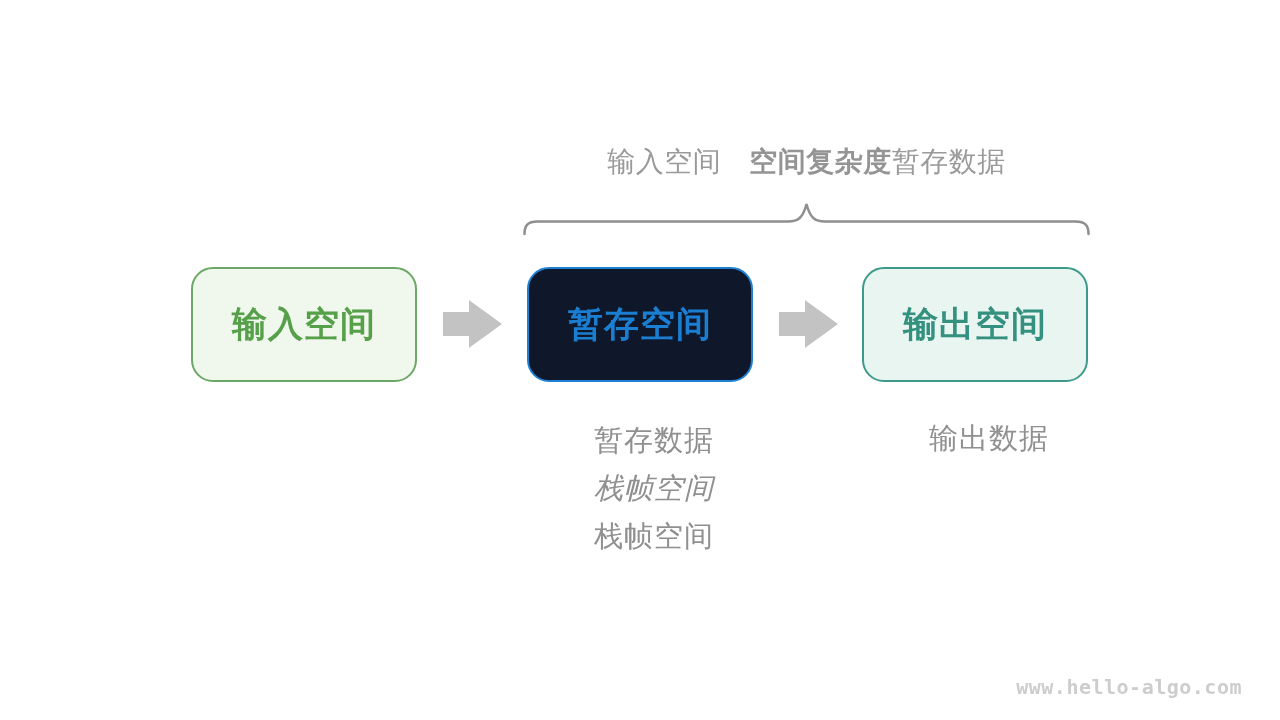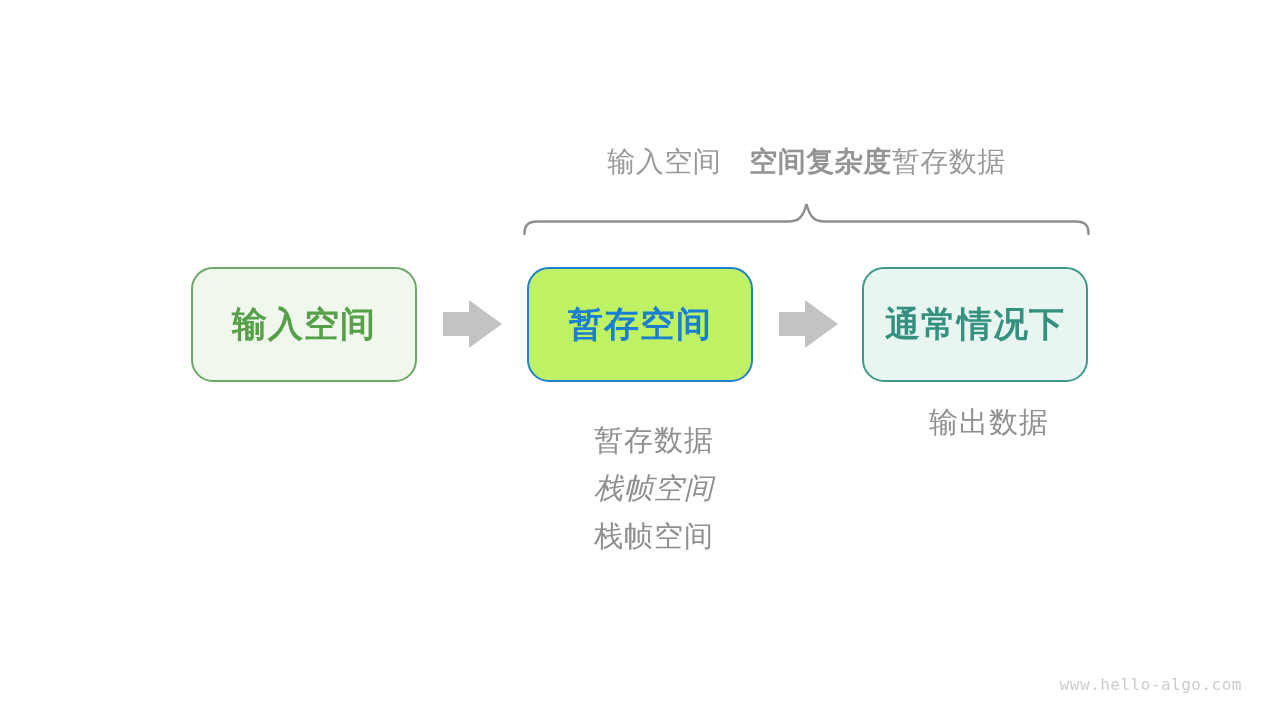--- a/index.html
+++ b/index.html
@@ -49,21 +49,21 @@
     border-radius: 22px;
     border: 2.5px solid;
     display: flex;
     align-items: center;
     justify-content: center;
     font-size: 35px;
     font-weight: 700;
     letter-spacing: 1px;
   }
   .box-input  { left: 191px; background: #f0f7ed; border-color: #6ca865; color: #56a049; }
-  .box-temp   { left: 527px; background: #bef264; border-color: #1e80d0; color: #1a7fd2; }
+  .box-temp   { left: 527px; background: #0f172a; border-color: #1e80d0; color: #1a7fd2; }
   .box-output { left: 862px; background: #e9f5f1; border-color: #3d9a8b; color: #35917f; }
 
   
   .block-arrow {
     position: absolute;
     top: 300px;
     width: 59px;
     height: 48px;
     background: #c3c3c3;
     clip-path: polygon(0 25%, 44% 25%, 44% 0, 100% 50%, 44% 100%, 44% 75%, 0 75%);
@@ -79,31 +79,32 @@
     font-size: 29px;
     line-height: 36px;
     color: #909090;
     letter-spacing: 1px;
     white-space: nowrap;
   }
   .note-input    { left: 198px; top: 422px; }
   .note-temp-1   { left: 534px; top: 422px; }
   .note-temp-2   { left: 534px; top: 470px; font-style: italic; }
   .note-temp-3   { left: 534px; top: 518px; }
-  .note-output   { left: 869px; top: 404px; }
+  .note-output   { left: 869px; top: 420px; }
 
   
   .watermark {
     position: absolute;
     right: 38px;
     top: 675px;
     font-family: "DejaVu Sans Mono", "Liberation Mono", monospace;
-    font-size: 16px;
+    font-size: 20px;
     color: #cdcdcd;
     letter-spacing: 0.5px;
+    font-weight: bold;
   }
 </style>
 </head>
 <body>
 
 <div id="canvas">
 
   <div class="diagram-title">
     <span>输入空间</span><span class="bold">空间复杂度</span><span>暂存数据</span>
   </div>
@@ -123,21 +124,21 @@
 
   <div class="block-arrow arrow-1"></div>
 
   <div class="flow-box box-temp">
     <span>暂存空间</span>
   </div>
 
   <div class="block-arrow arrow-2"></div>
 
   <div class="flow-box box-output">
-    <span>通常情况下</span>
+    <span>输出空间</span>
   </div>
 
 
   <div class="note note-temp-1">暂存数据</div>
   <div class="note note-temp-2">栈帧空间</div>
   <div class="note note-temp-3">栈帧空间</div>
 
   <div class="note note-output">输出数据</div>
 
   <div class="watermark">www.hello-algo.com</div>

